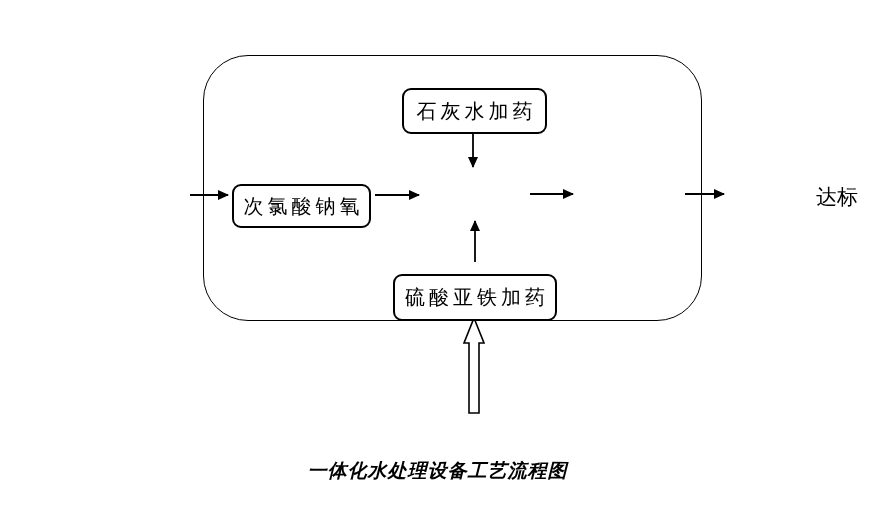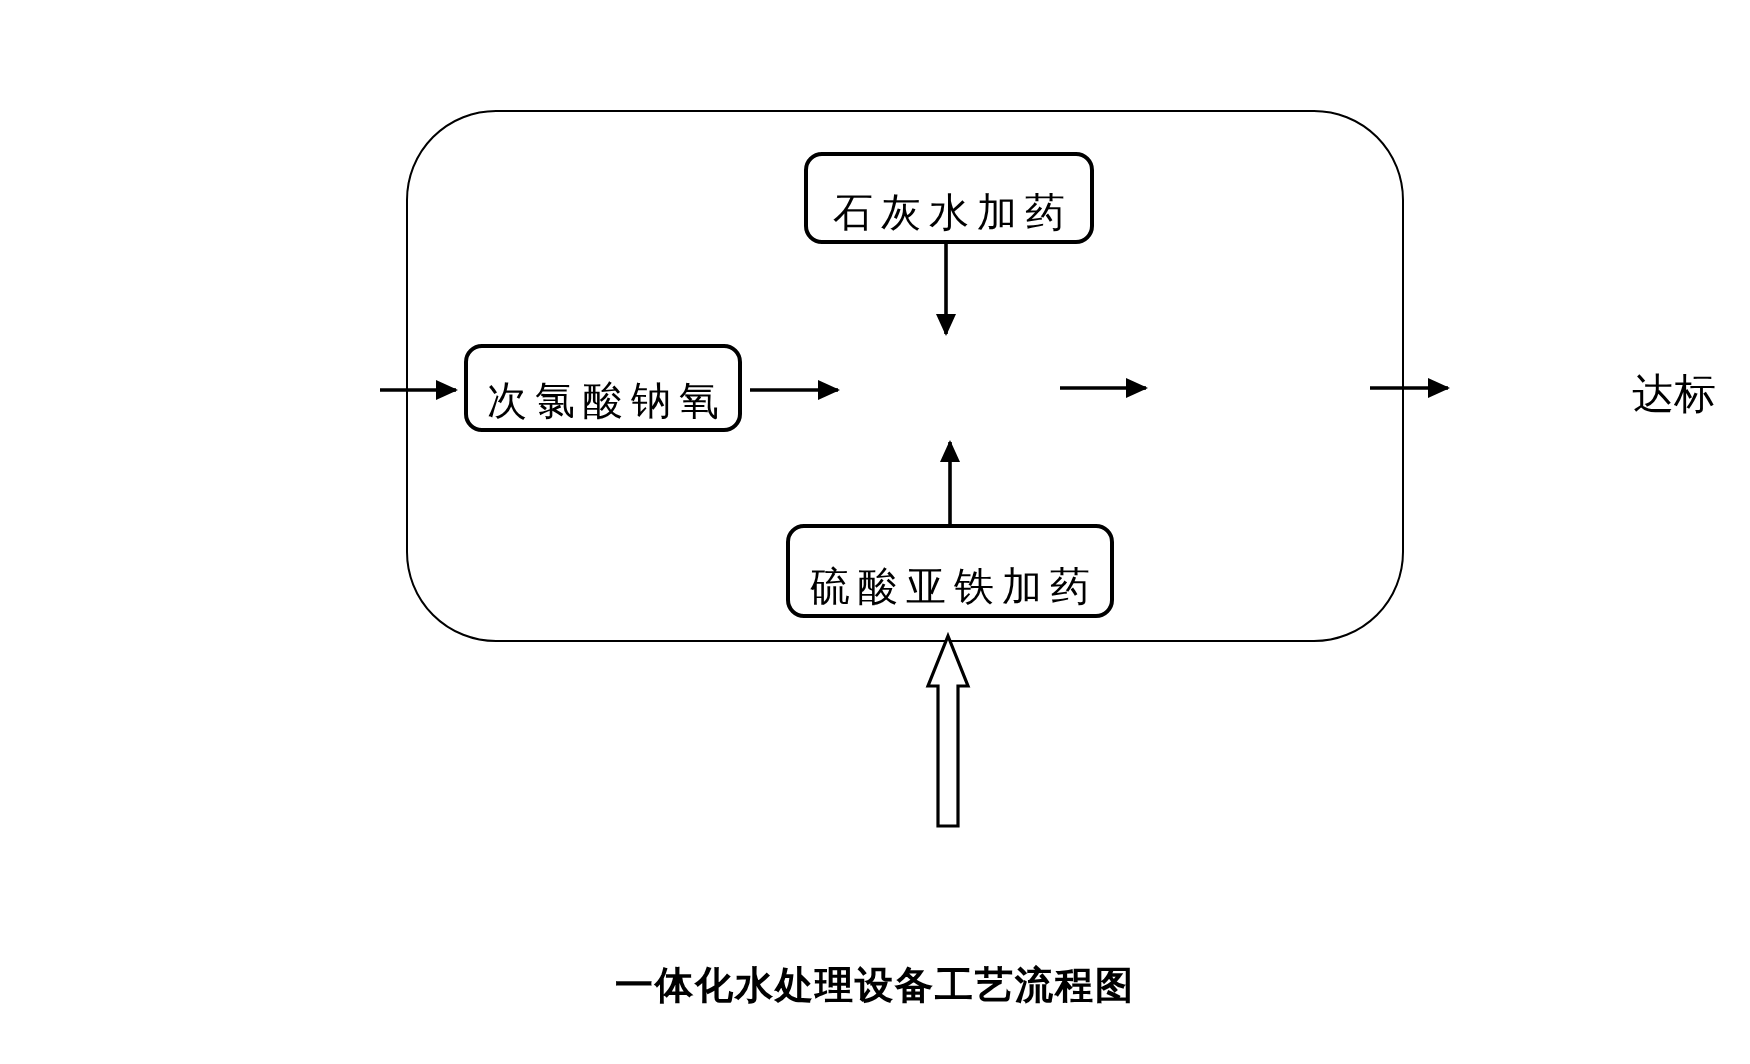--- a/index.html
+++ b/index.html
@@ -27,26 +27,27 @@
     box-sizing: border-box;
     background: transparent;
   }
   .node {
     position: absolute;
     border: 2px solid #000000;
     border-radius: 9px;
     background: #ffffff;
     box-sizing: border-box;
     display: flex;
-    align-items: flex-end;
+    align-items: center;
     justify-content: center;
     font-size: 20px;
     color: #000000;
     white-space: nowrap;
     z-index: 2;
+    margin-top: 12px;
   }
   .node.spaced { letter-spacing: 4px; text-indent: 4px; }
   .node.tight  { letter-spacing: 1px; text-indent: 1px; }
   .node-lime          { left: 402px; top: 76px;  width: 145px; height: 46px; }
   .node-chlorine      { left: 232px; top: 172px; width: 139px; height: 44px; }
   .node-flocculation  { left: 423px; top: 171px; width: 107px; height: 46px; }
   .node-sedimentation { left: 577px; top: 172px; width: 108px; height: 43px; }
   .node-ferrous       { left: 393px; top: 262px; width: 164px; height: 47px; }
   .side-label {
     position: absolute;
@@ -61,27 +62,28 @@
     position: absolute;
     left: 0;
     top: 0;
     width: 875px;
     height: 532px;
     z-index: 1;
   }
   .caption {
     position: absolute;
     left: 0;
-    top: 480px;
+    top: 458px;
     width: 875px;
     text-align: center;
     font-size: 19px;
     font-weight: bold;
     color: #000000;
     letter-spacing: 1px;
+    font-style: italic;
   }
 </style>
 </head>
 <body>
 
 <div class="canvas">
 
   <div class="boundary"></div>
 
 

